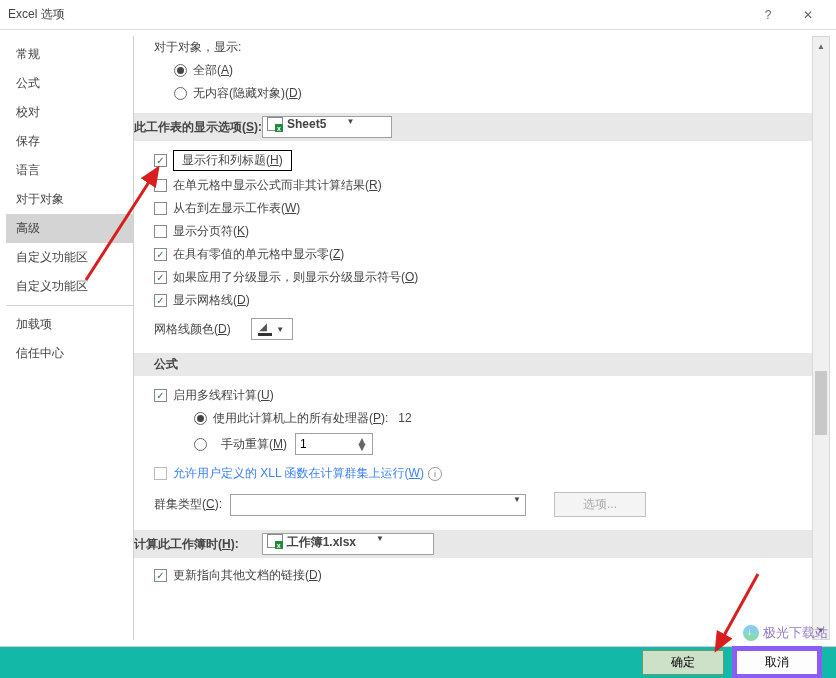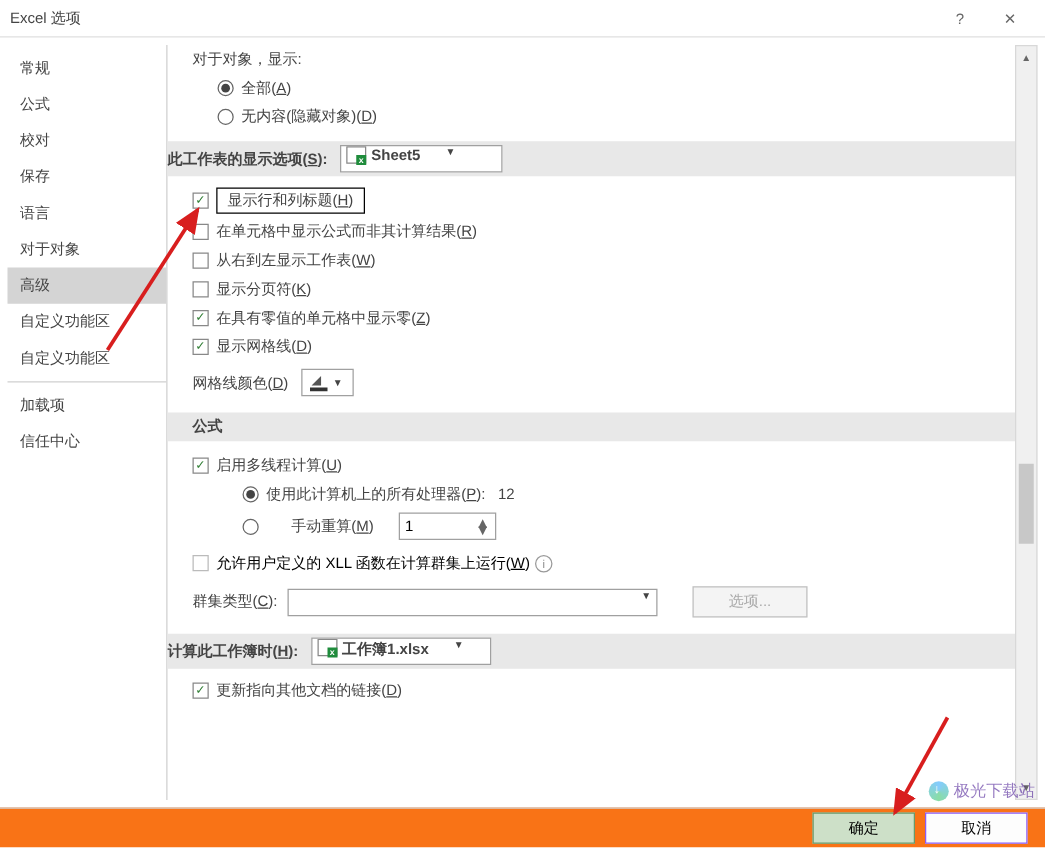--- a/index.html
+++ b/index.html
@@ -24,25 +24,25 @@
 .cb.checked::after { content: "✓"; font-size: 10px; color: #2e7d32; line-height: 1; }
 .radio { width: 13px; height: 13px; border: 1px solid #666; border-radius: 50%; margin-right: 6px; display: inline-flex; align-items: center; justify-content: center; background: #fff; }
 .radio.checked::after { content: ""; width: 7px; height: 7px; background: #444; border-radius: 50%; }
 .underline { text-decoration: underline; }
 .combo { border: 1px solid #a0a0a0; height: 22px; display: inline-flex; align-items: flex-start; background: #fff; padding: 0 4px; }
 .combo .icon-xl { width: 16px; height: 14px; background: #fff; border: 1px solid #888; position: relative; margin-right: 4px; }
 .combo .icon-xl::after { content: "x"; position: absolute; right: -1px; bottom: -2px; background: #1f8c3c; color: #fff; font-size: 7px; width: 8px; height: 8px; display: flex; align-items: center; justify-content: center; }
 .combo .arrow { margin-left: 20px; font-size: 8px; color: #444; }
 .input-box { border: 1px solid #a0a0a0; height: 22px; padding: 0 4px; background: #fff; display: inline-flex; align-items: center; }
 .opt-btn { border: 1px solid #c0c0c0; color: #aaa; padding: 3px 28px; background: #f4f4f4; }
-.footer { position: absolute; bottom: 0; left: 0; right: 0; height: 32px; border-top: 1px solid #d0d0d0; display: flex; justify-content: flex-end; align-items: center; padding: 4px 14px; gap: 8px; background: #f97316; }
-.footer .fbtn { border: 1px solid #8b5cf6; padding: 3px 28px; background: #fdfdfd; }
+.footer { position: absolute; bottom: 0; left: 0; right: 0; height: 32px; border-top: 1px solid #d0d0d0; display: flex; justify-content: flex-end; align-items: center; padding: 4px 14px; gap: 8px; background: #14b8a6; }
+.footer .fbtn { border: 5px solid #8b5cf6; padding: 3px 28px; background: #fdfdfd; }
 .footer .fbtn.primary { background: #cde0c8; border: 1px solid #6a996a; }
 .highlight-box { border: 1.5px solid #000; padding: 1px 8px; }
-.disabled-txt { color: #000000; }
+.disabled-txt { color: #3b82f6; }
 .info-icon { display: inline-flex; width: 14px; height: 14px; border: 1px solid #999; border-radius: 50%; align-items: center; justify-content: center; color: #888; font-size: 9px; margin-left: 4px; }
 .indent1 { padding-left: 20px; }
 .indent2 { padding-left: 40px; }
 .indent3 { padding-left: 60px; }
 .swatch-btn { border: 1px solid #a0a0a0; width: 42px; height: 22px; display: inline-flex; align-items: center; justify-content: center; gap: 3px; background: #fff; }
 .swatch-btn .paint { width: 14px; height: 12px; position: relative; }
 .swatch-btn .paint::before { content: "◢"; position: absolute; font-size: 10px; color: #555; top: -2px; }
 .swatch-btn .paint::after { content: ""; position: absolute; bottom: -1px; left: -1px; width: 14px; height: 3px; background: #333; }
 .swatch-btn .dd { font-size: 8px; color: #444; }
 .watermark { position: absolute; right: 8px; bottom: 36px; display: flex; align-items: center; gap: 4px; opacity: 0.6; }
@@ -89,21 +89,21 @@
       <div class="row indent2">
         <span class="radio checked"></span>
         <span class="lbl">全部(<span class="underline">A</span>)</span>
       </div>
       <div class="row indent2">
         <span class="radio"></span>
         <span class="lbl">无内容(隐藏对象)(<span class="underline">D</span>)</span>
       </div>
 
       <div style="height:8px"></div>
-      <div class="section-head row" style="gap:10px">
+      <div class="section-head row" style="">
         <span>此工作表的显示选项(<span class="underline">S</span>):</span>
         <span class="combo" style="width:130px">
           <span class="icon-xl"></span>
           <span>Sheet5</span>
           <span class="arrow">▼</span>
         </span>
       </div>
 
       <div style="height:6px"></div>
       <div class="row indent1">
@@ -123,43 +123,47 @@
       <div class="row indent1">
         <span class="cb"></span>
         <span class="lbl">显示分页符(<span class="underline">K</span>)</span>
       </div>
       <div class="row indent1">
         <span class="cb checked"></span>
         <span class="lbl">在具有零值的单元格中显示零(<span class="underline">Z</span>)</span>
       </div>
       <div class="row indent1">
         <span class="cb checked"></span>
+        <span class="lbl">如果应用了分级显示，则显示分级显示符号(<span class="underline">O</span>)</span>
+      </div>
+      <div class="row indent1">
+        <span class="cb checked"></span>
         <span class="lbl">显示网格线(<span class="underline">D</span>)</span>
       </div>
-      <div class="row indent1" style="gap:10px; margin-top:3px;">
+      <div class="row indent1" style="gap:20px; margin-top:3px;">
         <span class="lbl">网格线颜色(<span class="underline">D</span>)</span>
         <span class="swatch-btn">
           <span class="paint"></span>
           <span class="dd">▼</span>
         </span>
       </div>
 
       <div style="height:10px"></div>
       <div class="section-head">公式</div>
       <div style="height:8px"></div>
 
       <div class="row indent1">
         <span class="cb checked"></span>
         <span class="lbl">启用多线程计算(<span class="underline">U</span>)</span>
       </div>
       <div class="row indent3">
         <span class="radio checked"></span>
         <span class="lbl">使用此计算机上的所有处理器(<span class="underline">P</span>):&nbsp;&nbsp;&nbsp;<span>12</span></span>
       </div>
-      <div class="row indent3" style="gap:20px">
+      <div class="row indent3" style="gap:8px">
         <span class="radio"></span>
         <span class="lbl">手动重算(<span class="underline">M</span>)</span>
         <span class="input-box" style="width:78px">
            <span>1</span>
            <span style="flex:1"></span>
            <span style="display:flex;flex-direction:column;font-size:6px;line-height:6px;color:#666">
               <span>▲</span>
               <span>▼</span>
             </span>
         </span>
@@ -172,23 +176,23 @@
       <div class="row indent1" style="gap:8px; margin-top:4px">
         <span class="lbl">群集类型(<span class="underline">C</span>):</span>
         <span class="combo" style="width:296px;justify-content:flex-end">
           <span class="arrow">▼</span>
         </span>
         <span style="width:12px"></span>
         <span class="opt-btn">选项...</span>
       </div>
 
       <div style="height:10px"></div>
-      <div class="section-head row" style="gap:10px">
+      <div class="section-head row" style="gap:23px">
         <span>计算此工作簿时(<span class="underline">H</span>):</span>
-        <span class="combo" style="width:144px">
+        <span class="combo" style="width:172px">
           <span class="icon-xl"></span>
           <span>工作簿1.xlsx</span>
           <span class="arrow">▼</span>
         </span>
       </div>
       <div style="height:6px"></div>
       <div class="row indent1">
         <span class="cb checked"></span>
         <span class="lbl">更新指向其他文档的链接(<span class="underline">D</span>)</span>
       </div>

